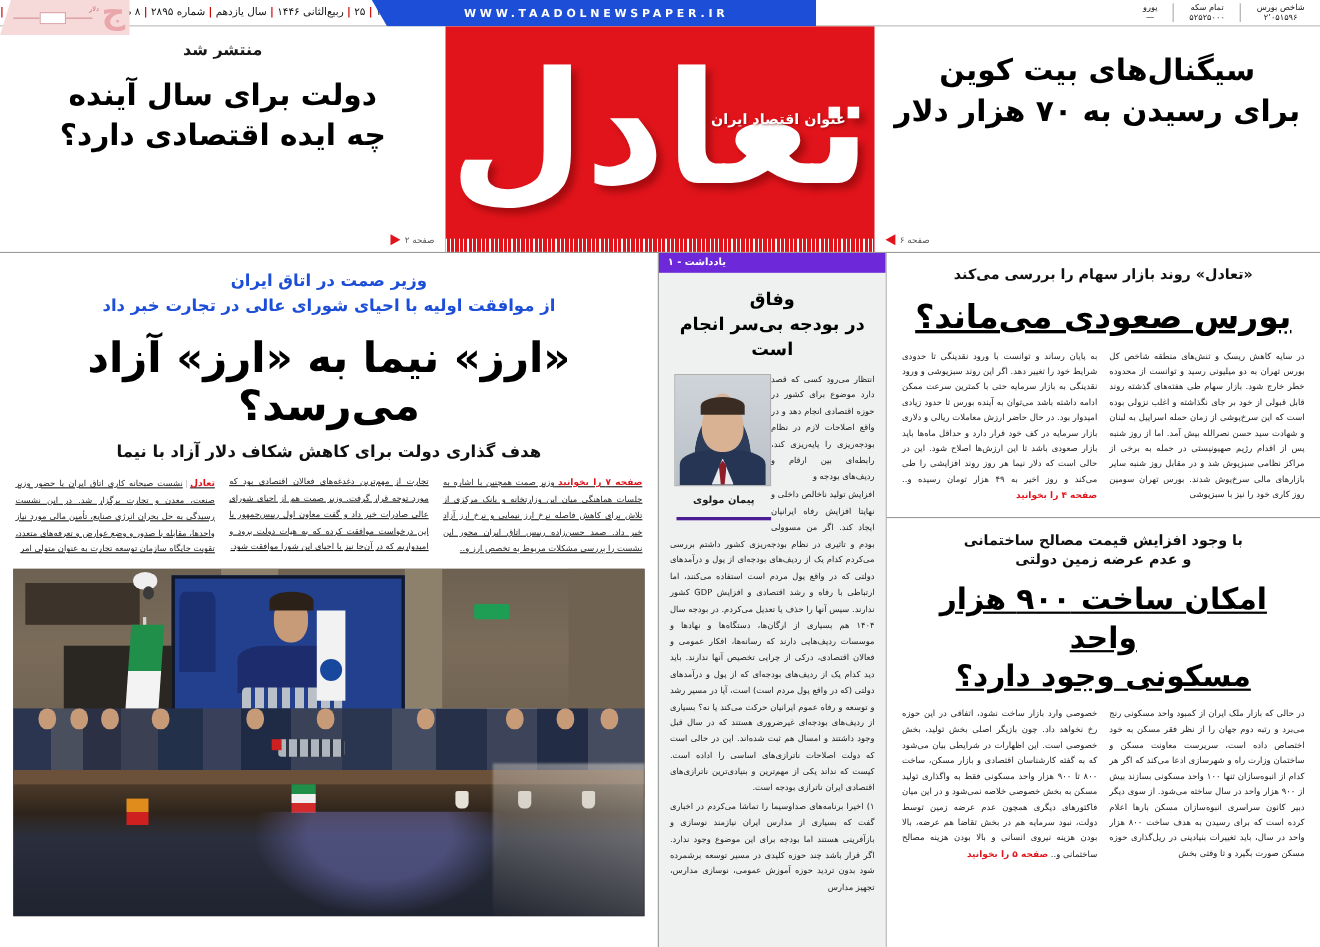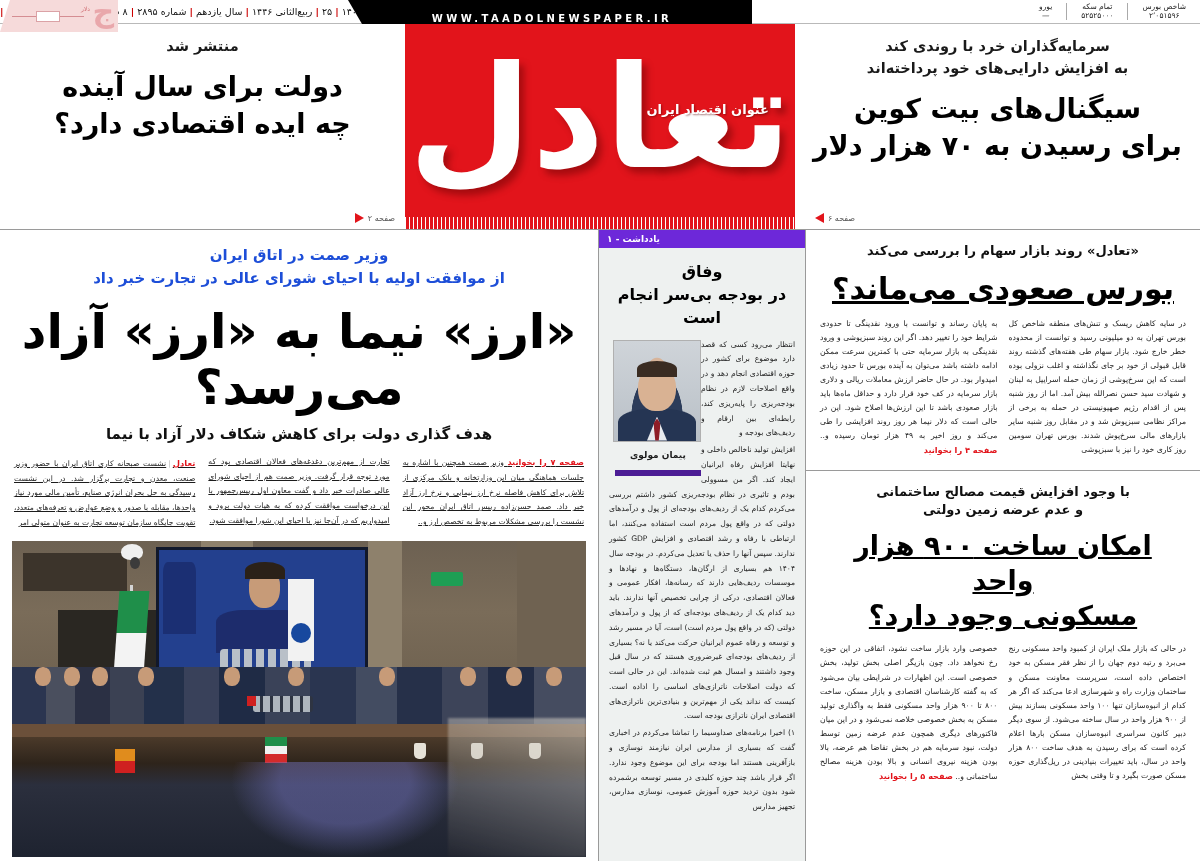--- a/index.html
+++ b/index.html
@@ -55,26 +55,26 @@
     align-items: center;
     gap: 3px;
     margin-right: 6px;
   }
   .mh-spacer { flex: 1; }
 
   
   .url-banner {
     position: absolute;
     top: 0;
-    left: 348px;
+    left: 338px;
     width: 404px;
     height: 24px;
-    background: #000000;
-    display: flex;
-    align-items: flex-end;
+    background: #1d4ed8;
+    display: flex;
+    align-items: center;
     justify-content: center;
     clip-path: polygon(0 0, 100% 0, 100% 100%, 14px 100%);
   }
   .url-banner span {
     color: #fff;
     font-size: 10px;
     letter-spacing: 3.4px;
     direction: ltr;
     font-weight: bold;
     padding-left: 4px;
@@ -178,21 +178,21 @@
   .pageref {
     position: absolute;
     bottom: 6px;
     display: flex;
     flex-direction: row-reverse;
     align-items: center;
     gap: 4px;
     font-size: 8px;
     color: #555;
   }
-  .pageref.left { left: 20px; }
+  .pageref.left { left: 10px; }
   .pageref.right { right: 10px; }
   .tri {
     width: 0; height: 0;
     border-top: 5px solid transparent;
     border-bottom: 5px solid transparent;
   }
   .pageref.left .tri { border-right: 9px solid #e2141b; }
   .pageref.right .tri { border-left: 9px solid #e2141b; }
 
   
@@ -381,39 +381,39 @@
     transform: translateX(-50%);
     width: 7px; height: 22px;
     background: #8f1d27;
     clip-path: polygon(50% 0, 100% 22%, 75% 100%, 25% 100%, 0 22%);
   }
   .author-name {
     font-size: 9px;
     font-weight: bold;
     direction: rtl;
     padding-top: 5px;
-    border-bottom: 6px solid #4c1d95;
+    border-bottom: 3px solid #4c1d95;
     padding-bottom: 6px;
     margin-bottom: 4px;
   }
 
   
   .rc-kicker {
     direction: rtl;
     text-align: center;
     font-size: 15px;
     font-weight: bold;
     line-height: 1.55;
     padding: 14px 22px 0 22px;
     color: #1d4ed8;
   }
   .rc-head {
     direction: rtl;
     text-align: center;
-    font-size: 48px;
+    font-size: 38px;
     font-weight: bold;
     line-height: 1.18;
     padding: 12px 16px 0 16px;
     color: #000;
     letter-spacing: -1.4px;
   }
   .rc-sub {
     direction: rtl;
     text-align: center;
     font-size: 15px;
@@ -655,24 +655,20 @@
       <span class="dw-big">ج</span>
       <span class="dw-lbl">دلار</span>
       <span class="dw-line"></span>
       <span class="dw-box"></span>
     </div>
   </div>
 
   <div class="hero">
 
     <div class="hero-col">
-      <div class="hero-kicker">
-        <div>سرمایه‌گذاران خرد با روندی کند</div>
-        <div>به افزایش دارایی‌های خود پرداخته‌اند</div>
-      </div>
       <div class="hero-head">
         <div>سیگنال‌های بیت کوین</div>
         <div>برای رسیدن به ۷۰ هزار دلار</div>
       </div>
       <div class="pageref left">
         <span class="tri"></span>
         <span>صفحه ۶</span>
       </div>
     </div>
 

